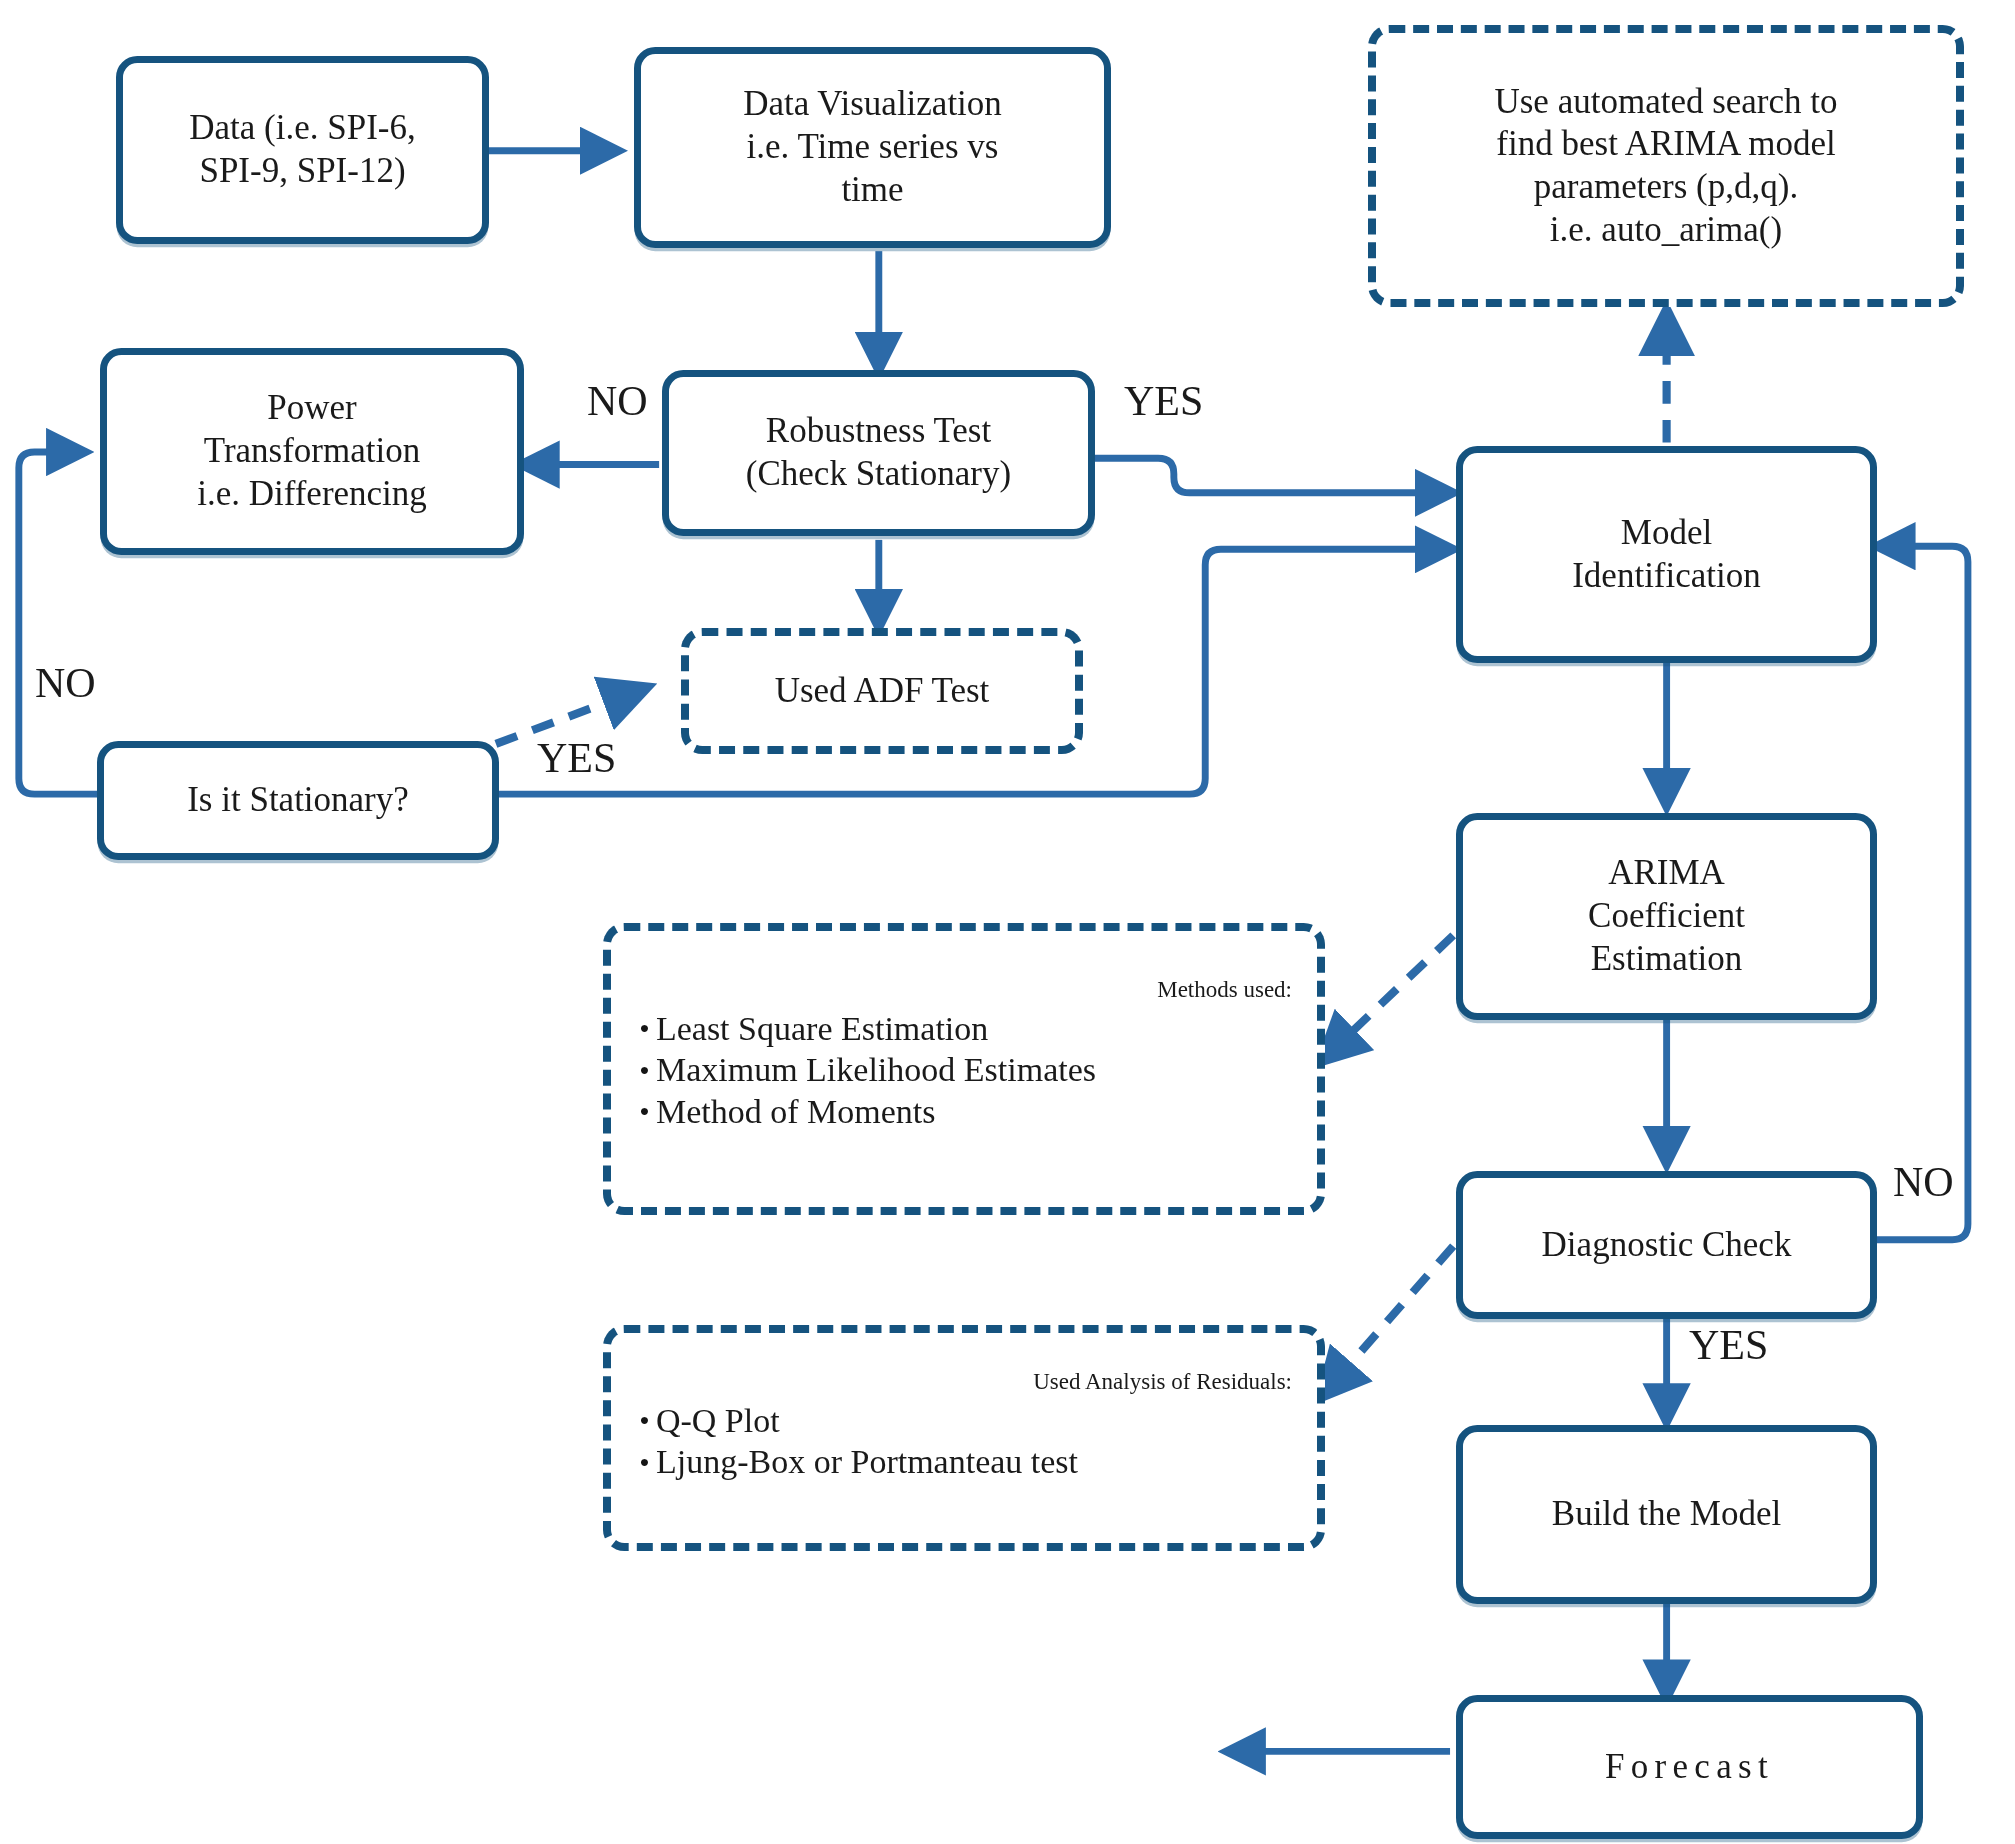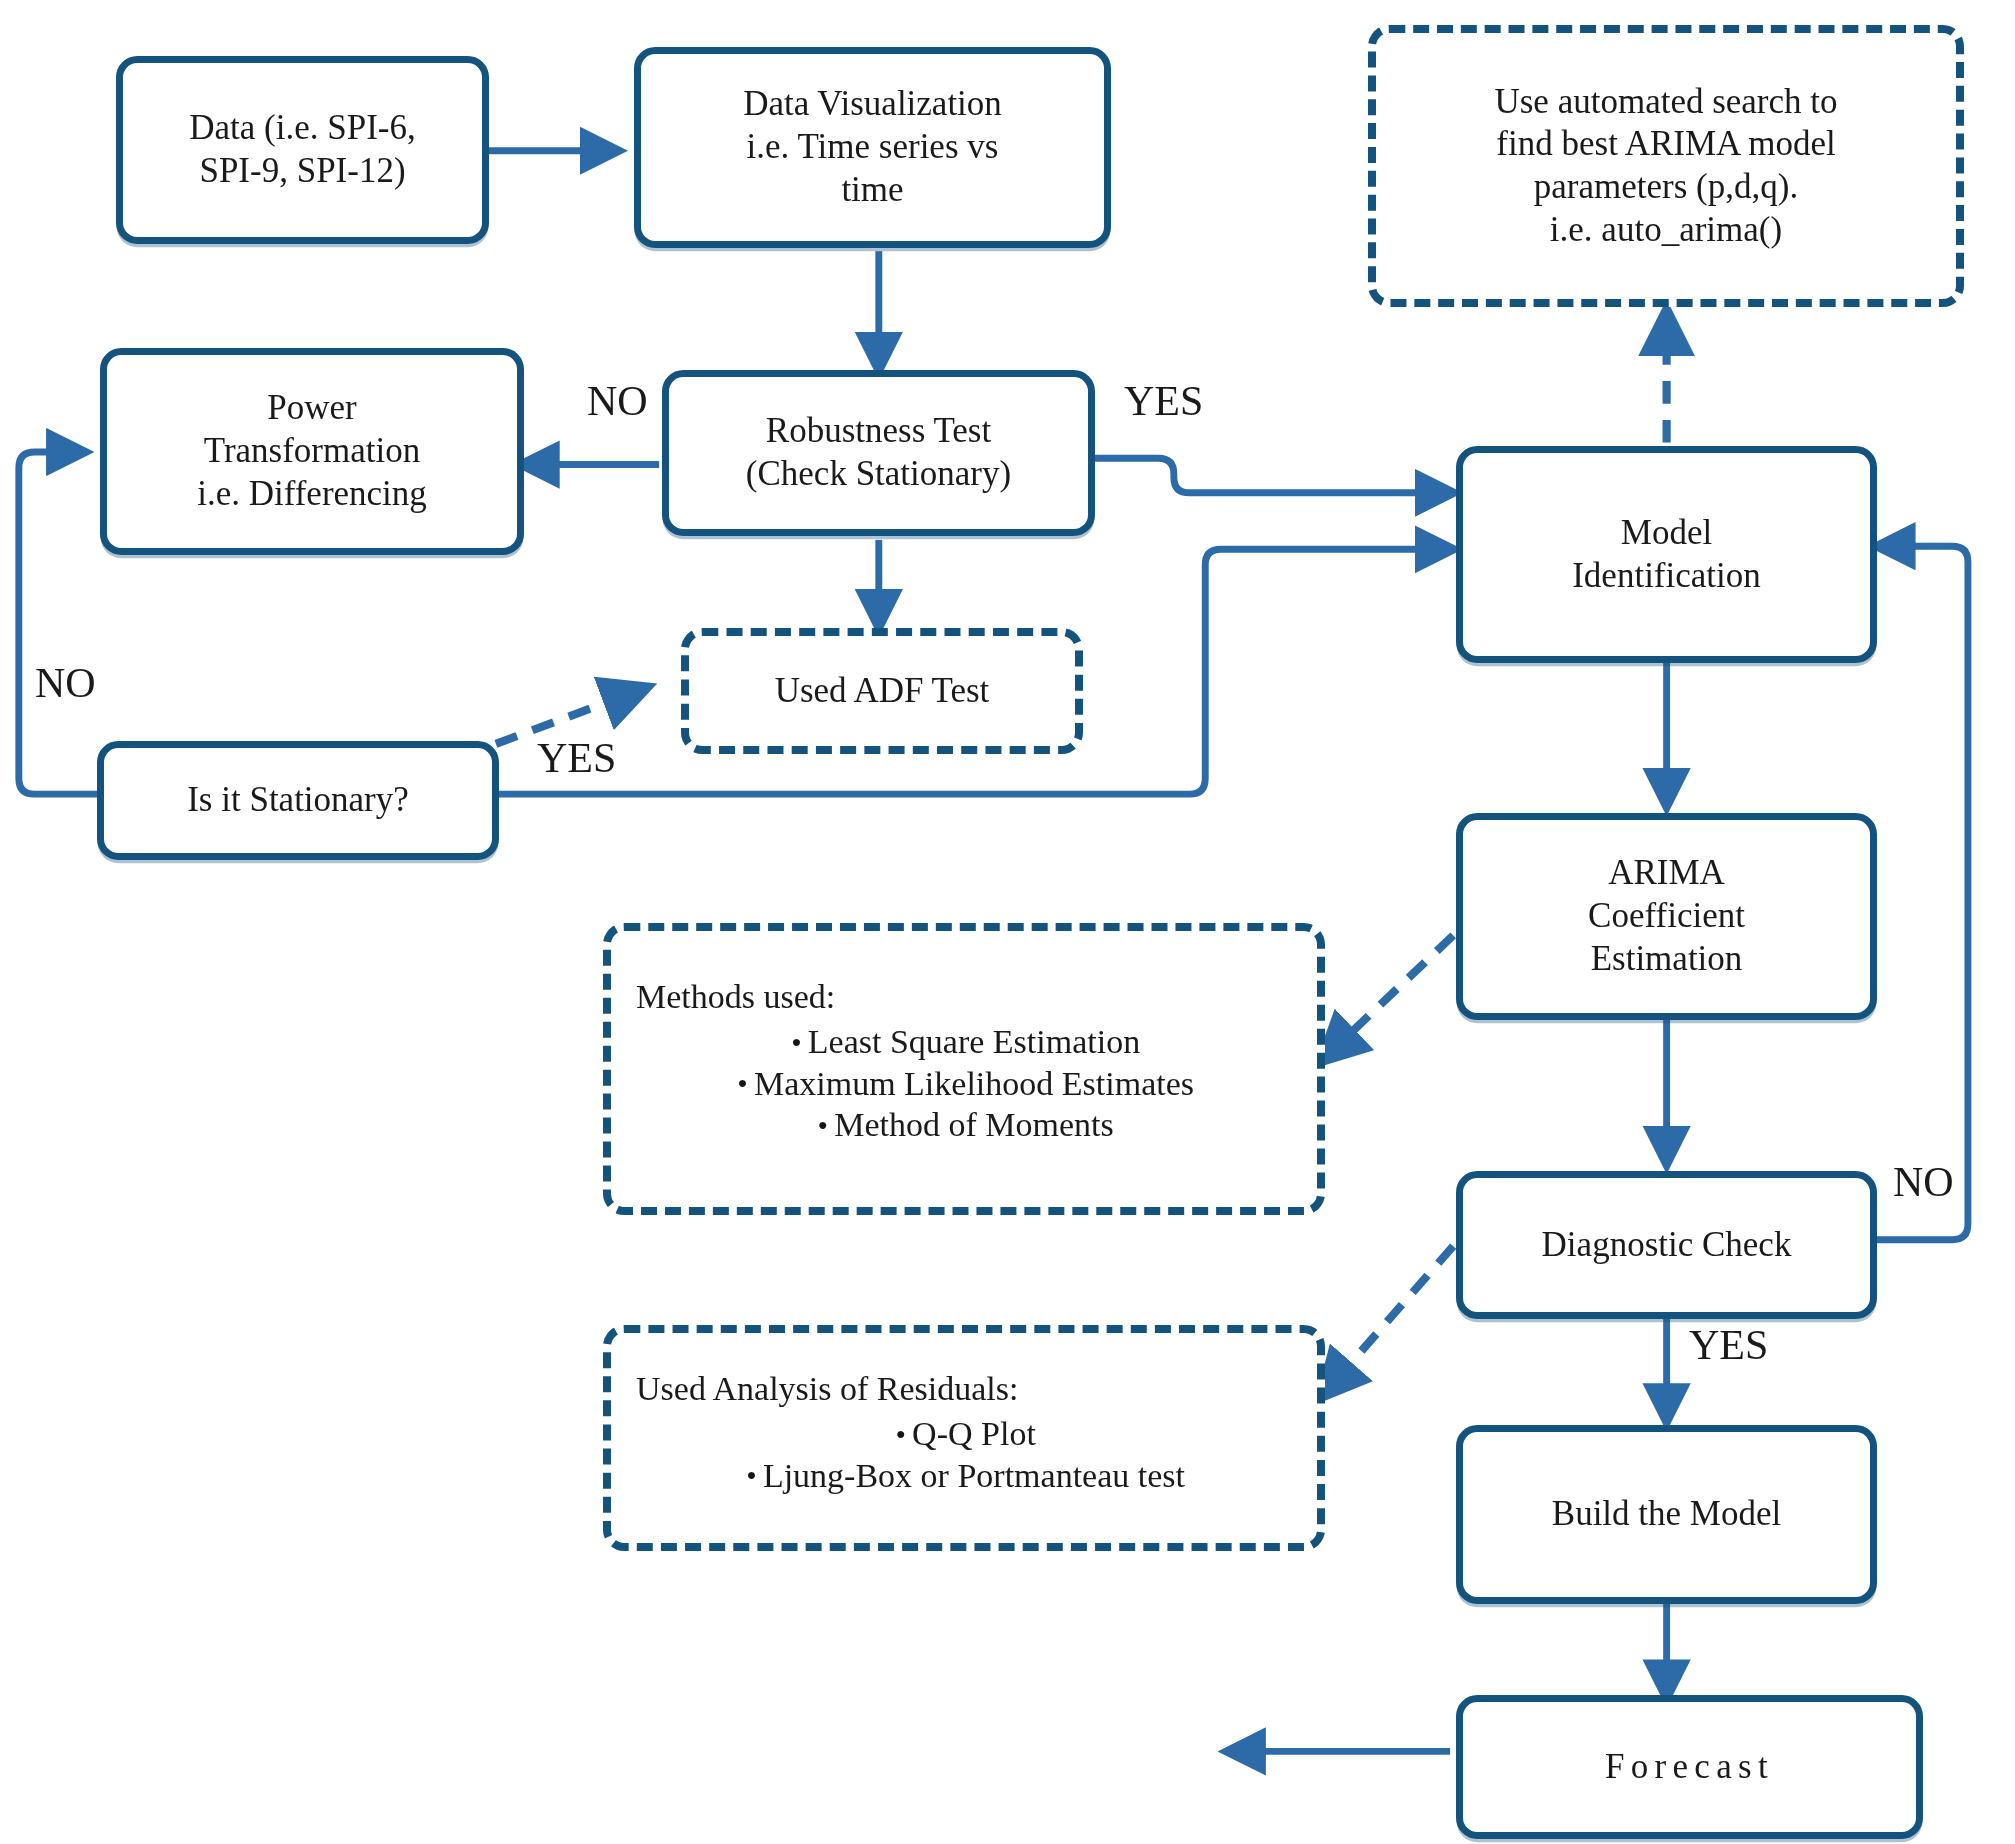--- a/index.html
+++ b/index.html
@@ -25,22 +25,22 @@
     box-shadow:0 3.8px 0 -0.6px rgba(21,83,127,.35);
   }
   .dashed{
     border:8.2px dashed #15537f;
     border-radius:21.3px;
   }
   .node .txt{padding:3.8px 11.3px;white-space:pre-line;}
   .fs-big{font-size:35px;}
 
   .listbox{display:block;}
-  .listbox .hd{display:block;text-align:left;font-size:34px;margin-bottom:3.8px;}
-  .listbox .li{display:block;text-align:center;font-size:34px;white-space:nowrap;padding-left:3.8px;}
+  .listbox .hd{display:block;text-align:right;font-size:23px;margin-bottom:3.8px;}
+  .listbox .li{display:block;text-align:left;font-size:34px;white-space:nowrap;padding-left:3.8px;}
   .listbox .li::before{content:"\25CF";font-size:16.3px;vertical-align:middle;margin-right:6.3px;position:relative;top:-3.8px;color:#151515;}
 
   .elabel{
     position:absolute;
     font-size:42px;
     color:#1a1a1a;
     z-index:6;
     white-space:nowrap;
   }
   .sup{font-size:0.62em;vertical-align:super;}

